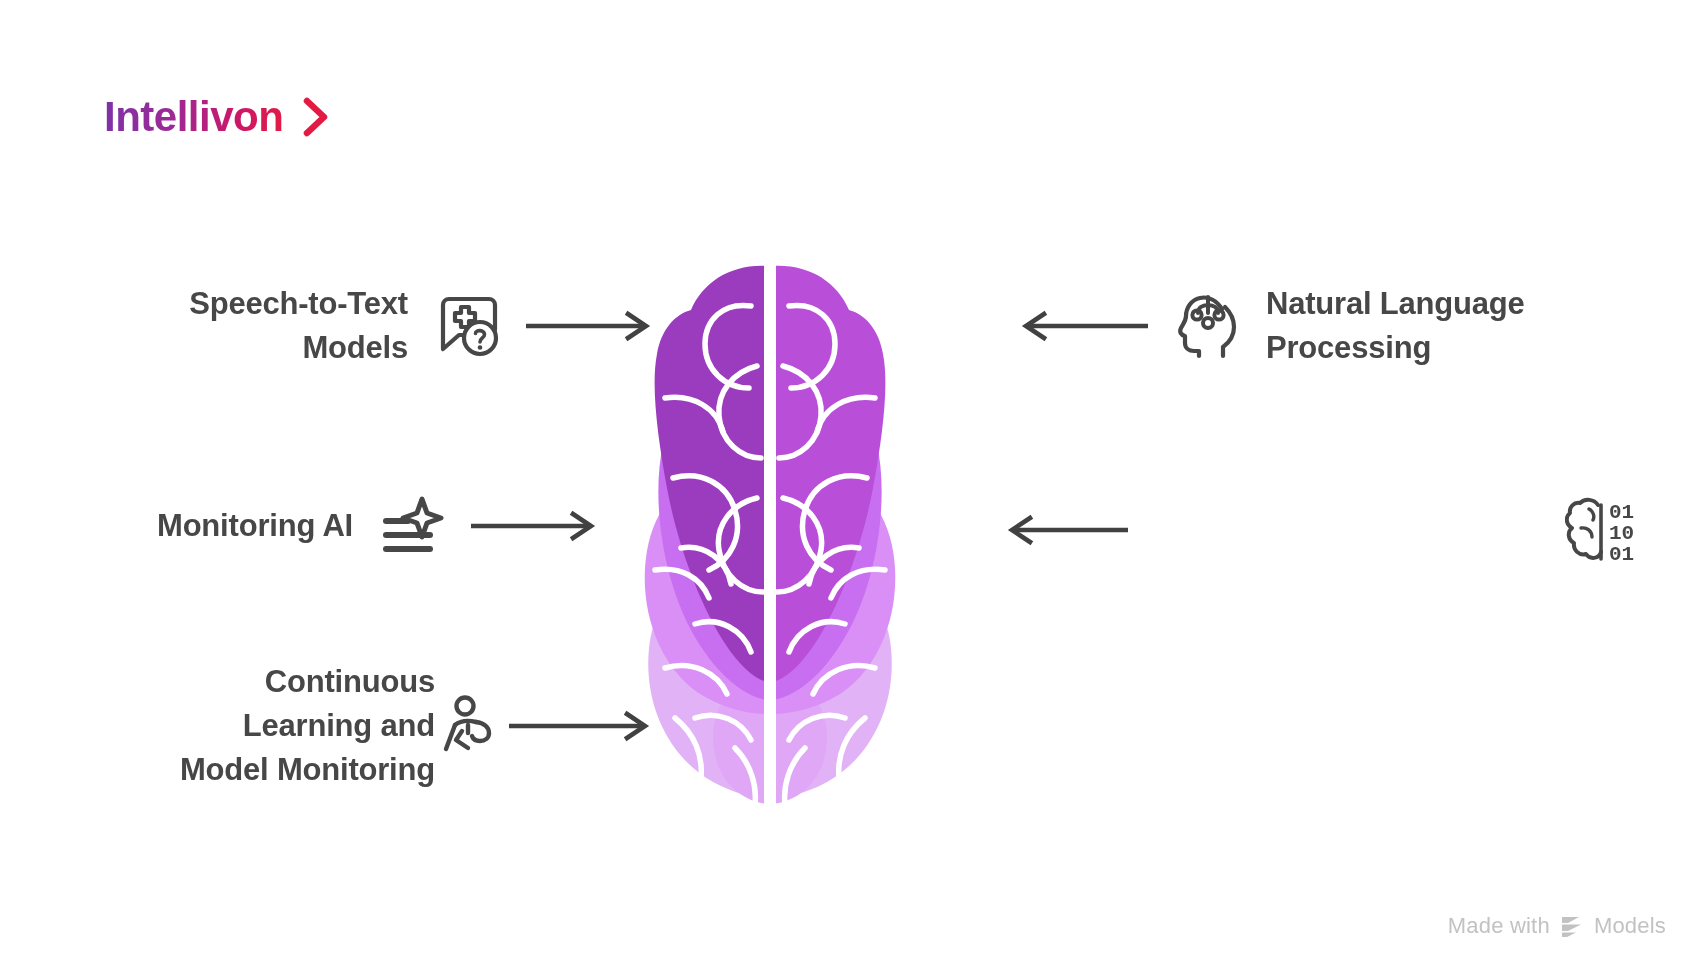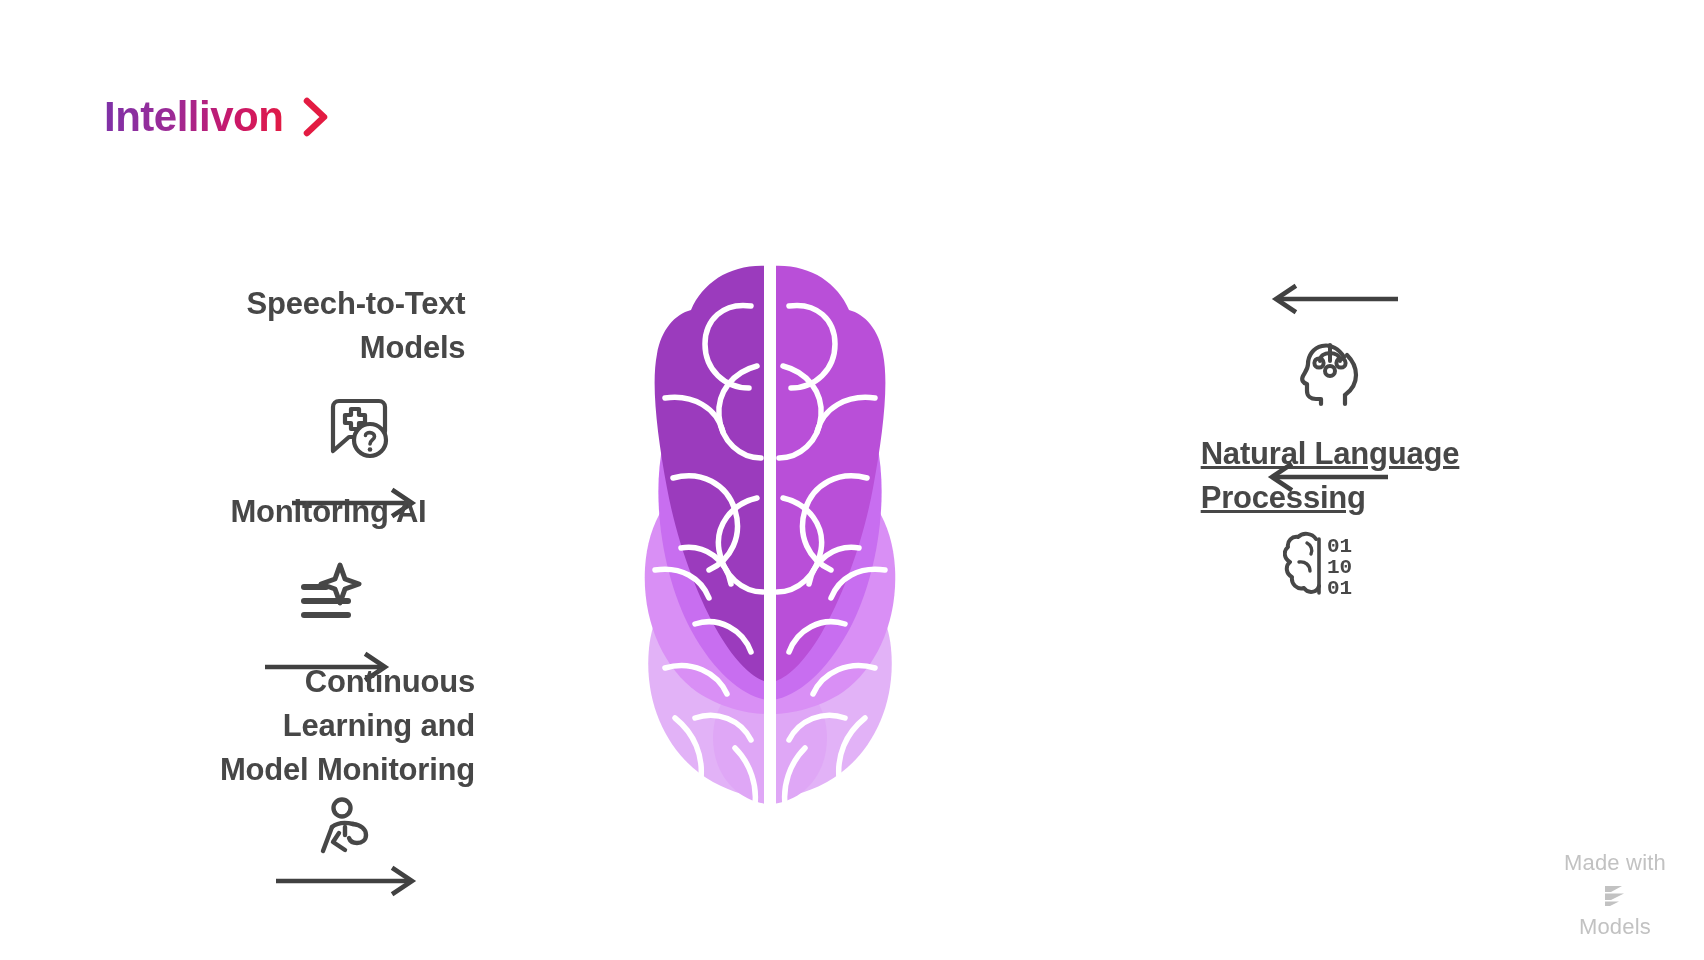--- a/index.html
+++ b/index.html
@@ -26,66 +26,65 @@
     background-clip:text;
     color:transparent;
     line-height:1;
   }
   #logo-chev { display:block; margin-left:2px; }
 
   
   #stage { position:absolute; inset:0; }
 
   
-  .row { position:absolute; display:flex; align-items:center;flex-direction:column; }
+  .row { position:absolute; display:flex; align-items:center; }
 
   .label {
     color:#474747;
     font-size:31px;
     font-weight:700;
     line-height:1.42;
     letter-spacing:-0.2px;
     white-space:pre-line;
   }
   .label.right-align { text-align:right; }
-  .label.left-align  { text-align:left;text-decoration:underline; }
+  .label.left-align  { text-align:left; }
 
   .icon-wrap {
     width:72px; height:72px;
     display:flex; align-items:center; justify-content:center;
     flex:0 0 auto;
   }
   .arrow-wrap { display:flex; align-items:center; }
 
   
   #row-stt   { left:56px;  top:282px; width:600px; justify-content:flex-end; gap:22px; }
   #row-genai { left:56px;  top:490px; width:545px; justify-content:flex-end; gap:22px; }
   #row-clmm  { left:40px;  top:660px; width:615px; justify-content:flex-end; }
 
   
   #row-nlp  { left:1010px; top:282px; width:640px; justify-content:flex-start; gap:22px; }
-  #row-code { left:1000px; top:460px; width:650px; justify-content:flex-end; gap:34px; }
+  #row-code { left:1000px; top:494px; width:650px; justify-content:space-between; gap:34px; }
 
   
   #brain {
     position:absolute;
     left:545px; top:248px;
     width:450px; height:560px;
   }
 
   
   #watermark {
     position:absolute;
     right:38px; bottom:22px;
     display:flex; align-items:center; gap:9px;
     color:#c2c2c2;
     font-size:22px;
     font-weight:400;
     letter-spacing:0.2px;
-    flex-direction:column;
   }
   #watermark .wm-text { line-height:1; }
 </style>
 </head>
 <body>
 
 <div id="logo">
   <span id="logo-text">Intellivon</span>
   <svg id="logo-chev" width="30" height="42" viewBox="0 0 30 42">
     <path d="M6 5 L23 21 L6 37" fill="none" stroke="#e31b42" stroke-width="6.5" stroke-linecap="round" stroke-linejoin="round"></path>

